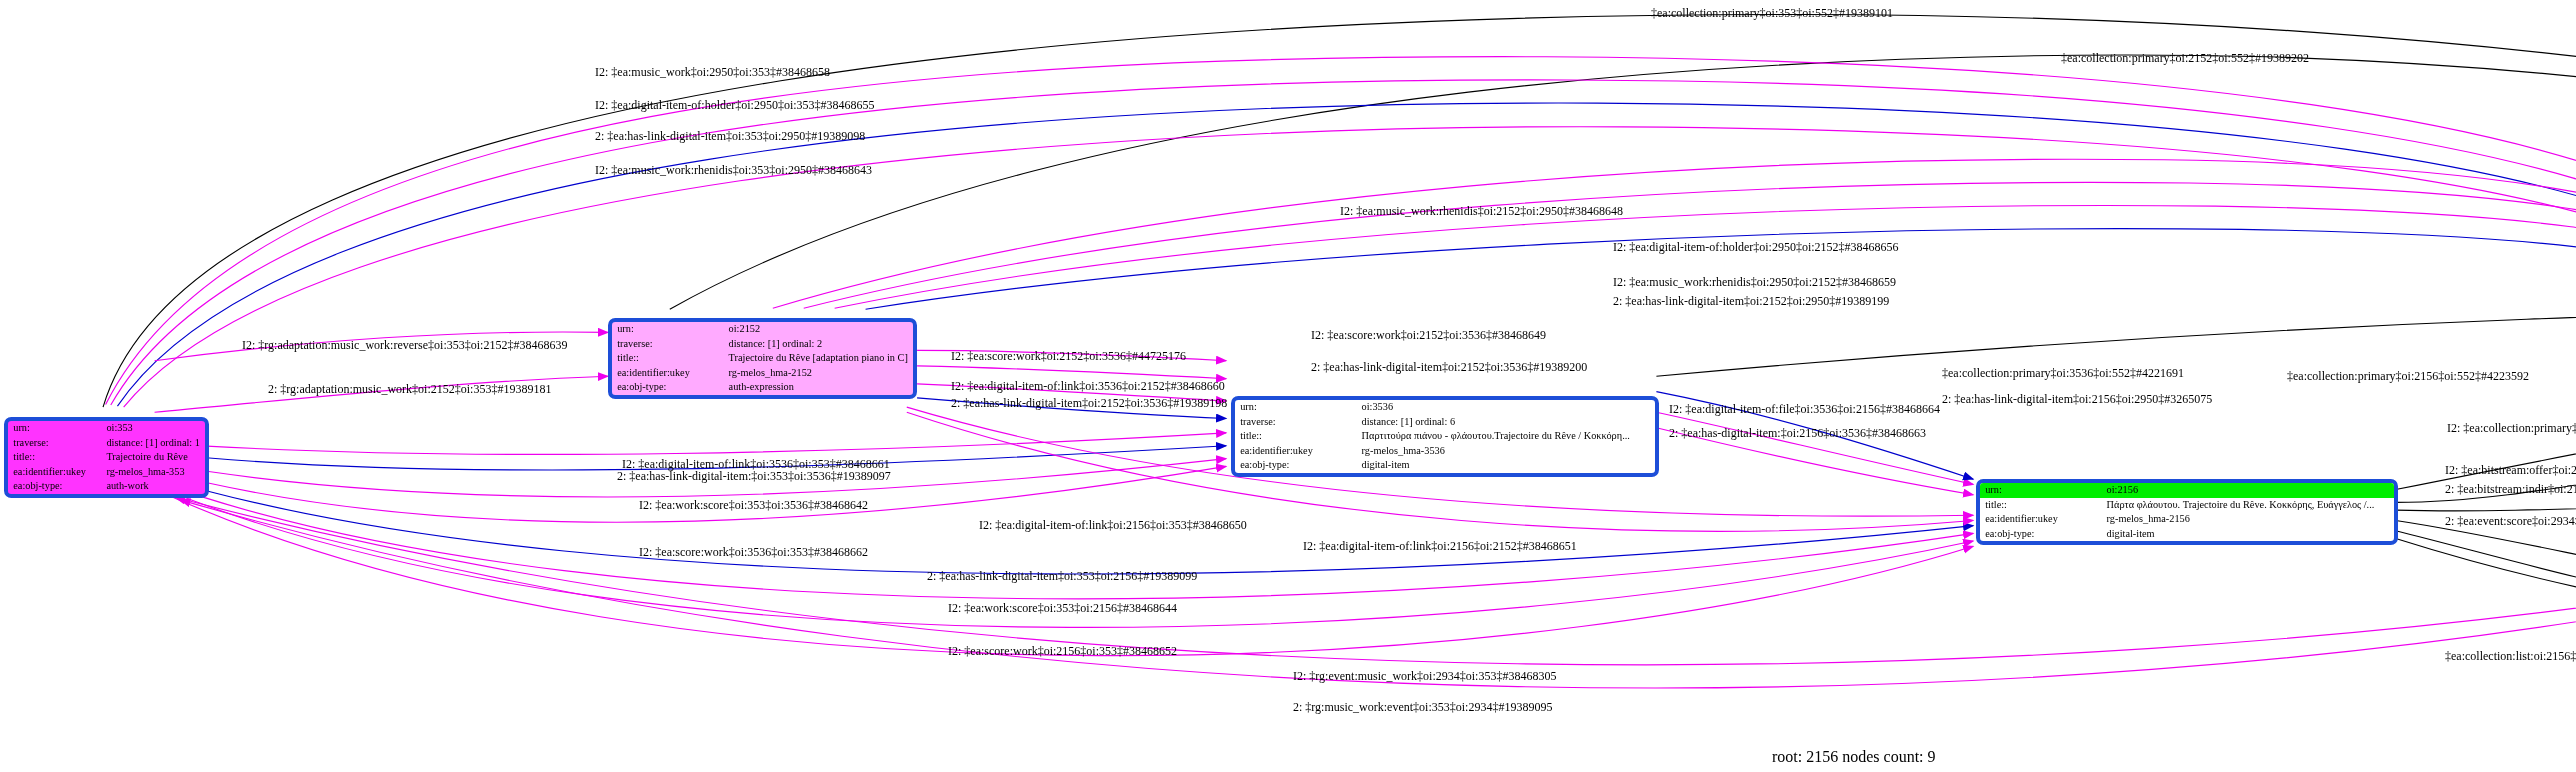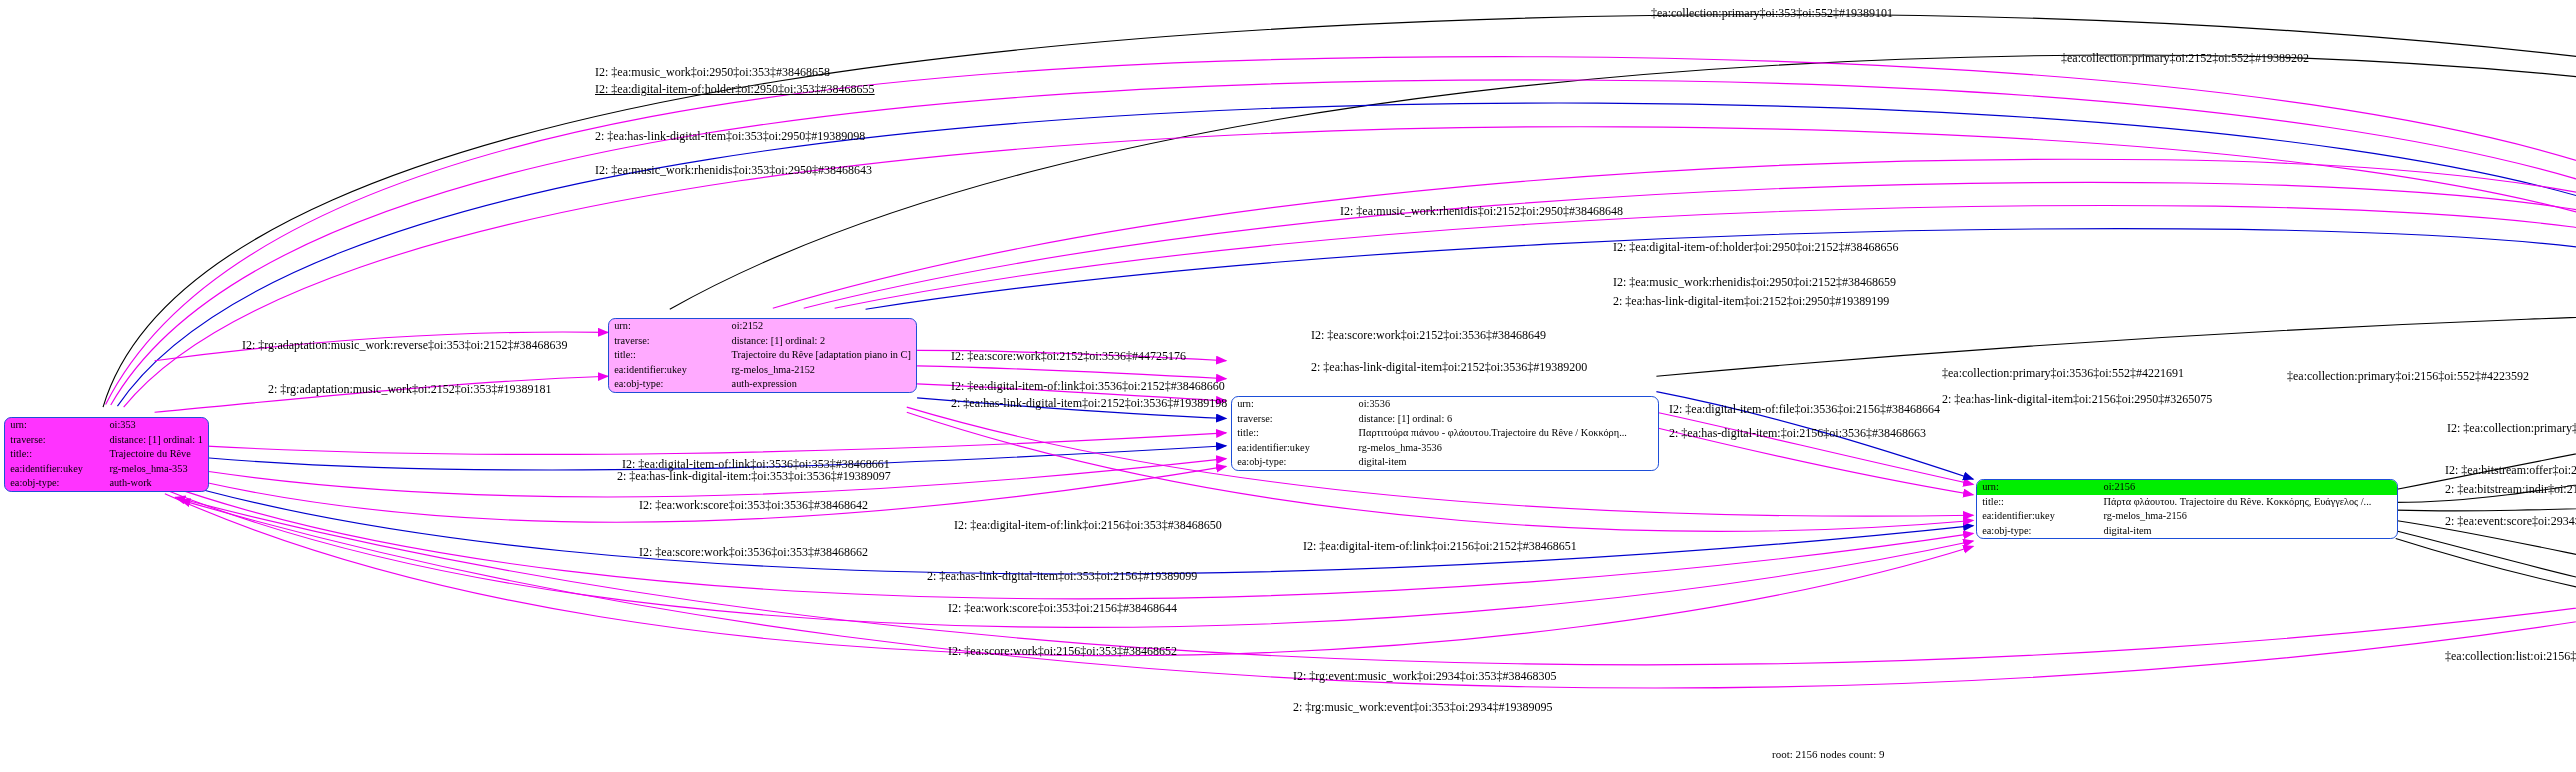--- a/index.html
+++ b/index.html
@@ -1,32 +1,32 @@
 <!DOCTYPE html>
 <html style="font-size:8.2px"><head>
 <meta charset="utf-8">
 <style>
   html,body{margin:0;padding:0;background:#ffffff;}
   body{font-family:"Liberation Serif","DejaVu Serif",serif;color:#000;}
   #canvas{position:relative;width:3675px;height:773px;overflow:hidden;background:#fff;}
   svg#edges{position:absolute;left:0;top:0;width:3675px;height:773px;pointer-events:none;}
 
-  .node{position:absolute;border:1px solid #1d4ed8;border-radius:7.2px;background:#ffffff;
+  .node{position:absolute;border:4px solid #1d4ed8;border-radius:7.2px;background:#ffffff;
         box-sizing:border-box;overflow:hidden;}
   .node .tbl{display:table;width:100%;border-collapse:collapse;}
   .row{display:table-row;}
   .k,.v{display:table-cell;padding:1px 5.2px;white-space:nowrap;font-size:10.3px;line-height:1.22;vertical-align:top;}
   .k{width:111px;}
   .v{}
   .node.magenta{background:#ff33ff;}
   .node.pink{background:#ffaaff;}
   .node.green .row.hl .k,.node.green .row.hl .v{background:#00ee00;}
 
   .elabel{position:absolute;font-size:12px;white-space:nowrap;color:#000;line-height:1;}
-  .footer{position:absolute;font-size:11px;white-space:nowrap;}
+  .footer{position:absolute;font-size:16px;white-space:nowrap;}
 </style>
 </head>
 <body>
 
 <div id="canvas">
 
   <svg id="edges" viewBox="0 0 7133 1500">
     <defs>
       <marker id="amag" markerWidth="12" markerHeight="12" refX="9" refY="4" orient="auto">
         <path d="M0,0 L10,4 L0,8 z" fill="#ee00ee"></path>
@@ -193,39 +193,39 @@
       <div class="row">
         <span class="k">ea:obj-type:</span>
         <span class="v">digital-item</span>
       </div>
     </div>
   </div>
 
   <div class="elabel" style="left:1651px;top:7.2px;">‡ea:collection:primary‡oi:353‡oi:552‡#19389101</div>
   <div class="elabel" style="left:2061px;top:52px;">‡ea:collection:primary‡oi:2152‡oi:552‡#19389202</div>
   <div class="elabel" style="left:595px;top:66px;">I2: ‡ea:music_work‡oi:2950‡oi:353‡#38468658</div>
-  <div class="elabel" style="left:595px;top:83px;text-decoration:underline;">I2: ‡ea:digital-item-of:holder‡oi:2950‡oi:353‡#38468655</div>
+  <div class="elabel" style="left:595px;top:99px;">I2: ‡ea:digital-item-of:holder‡oi:2950‡oi:353‡#38468655</div>
   <div class="elabel" style="left:595px;top:130px;">2: ‡ea:has-link-digital-item‡oi:353‡oi:2950‡#19389098</div>
   <div class="elabel" style="left:595px;top:164px;">I2: ‡ea:music_work:rhenidis‡oi:353‡oi:2950‡#38468643</div>
   <div class="elabel" style="left:1340px;top:205px;">I2: ‡ea:music_work:rhenidis‡oi:2152‡oi:2950‡#38468648</div>
   <div class="elabel" style="left:1613px;top:241px;">I2: ‡ea:digital-item-of:holder‡oi:2950‡oi:2152‡#38468656</div>
   <div class="elabel" style="left:1613px;top:276px;">I2: ‡ea:music_work:rhenidis‡oi:2950‡oi:2152‡#38468659</div>
   <div class="elabel" style="left:1613px;top:295px;">2: ‡ea:has-link-digital-item‡oi:2152‡oi:2950‡#19389199</div>
   <div class="elabel" style="left:242px;top:339px;">I2: ‡rg:adaptation:music_work:reverse‡oi:353‡oi:2152‡#38468639</div>
   <div class="elabel" style="left:268px;top:383px;">2: ‡rg:adaptation:music_work‡oi:2152‡oi:353‡#19389181</div>
   <div class="elabel" style="left:951px;top:350px;">I2: ‡ea:score:work‡oi:2152‡oi:3536‡#44725176</div>
   <div class="elabel" style="left:1311px;top:329px;">I2: ‡ea:score:work‡oi:2152‡oi:3536‡#38468649</div>
   <div class="elabel" style="left:1311px;top:361px;">2: ‡ea:has-link-digital-item‡oi:2152‡oi:3536‡#19389200</div>
   <div class="elabel" style="left:951px;top:380px;">I2: ‡ea:digital-item-of:link‡oi:3536‡oi:2152‡#38468660</div>
   <div class="elabel" style="left:622px;top:450px;margin-top:8px;">I2: ‡ea:digital-item-of:link‡oi:3536‡oi:353‡#38468661</div>
   <div class="elabel" style="left:617px;top:470px;">2: ‡ea:has-link-digital-item:‡oi:353‡oi:3536‡#19389097</div>
   <div class="elabel" style="left:951px;top:397px;">2: ‡ea:has-link-digital-item‡oi:2152‡oi:3536‡#19389198</div>
   <div class="elabel" style="left:639px;top:499px;">I2: ‡ea:work:score‡oi:353‡oi:3536‡#38468642</div>
   <div class="elabel" style="left:639px;top:546px;">I2: ‡ea:score:work‡oi:3536‡oi:353‡#38468662</div>
-  <div class="elabel" style="left:954px;top:519px;">I2: ‡ea:digital-item-of:link‡oi:2156‡oi:353‡#38468650</div>
+  <div class="elabel" style="left:979px;top:519px;">I2: ‡ea:digital-item-of:link‡oi:2156‡oi:353‡#38468650</div>
   <div class="elabel" style="left:1303px;top:540px;">I2: ‡ea:digital-item-of:link‡oi:2156‡oi:2152‡#38468651</div>
   <div class="elabel" style="left:927px;top:570px;">2: ‡ea:has-link-digital-item‡oi:353‡oi:2156‡#19389099</div>
   <div class="elabel" style="left:948px;top:602px;">I2: ‡ea:work:score‡oi:353‡oi:2156‡#38468644</div>
   <div class="elabel" style="left:948px;top:645px;">I2: ‡ea:score:work‡oi:2156‡oi:353‡#38468652</div>
   <div class="elabel" style="left:1293px;top:670px;">I2: ‡rg:event:music_work‡oi:2934‡oi:353‡#38468305</div>
   <div class="elabel" style="left:1293px;top:701px;">2: ‡rg:music_work:event‡oi:353‡oi:2934‡#19389095</div>
   <div class="elabel" style="left:1669px;top:403px;">I2: ‡ea:digital-item-of:file‡oi:3536‡oi:2156‡#38468664</div>
   <div class="elabel" style="left:1669px;top:427px;">2: ‡ea:has-digital-item:‡oi:2156‡oi:3536‡#38468663</div>
   <div class="elabel" style="left:1942px;top:367px;">‡ea:collection:primary‡oi:3536‡oi:552‡#4221691</div>
   <div class="elabel" style="left:1942px;top:393px;">2: ‡ea:has-link-digital-item‡oi:2156‡oi:2950‡#3265075</div>

